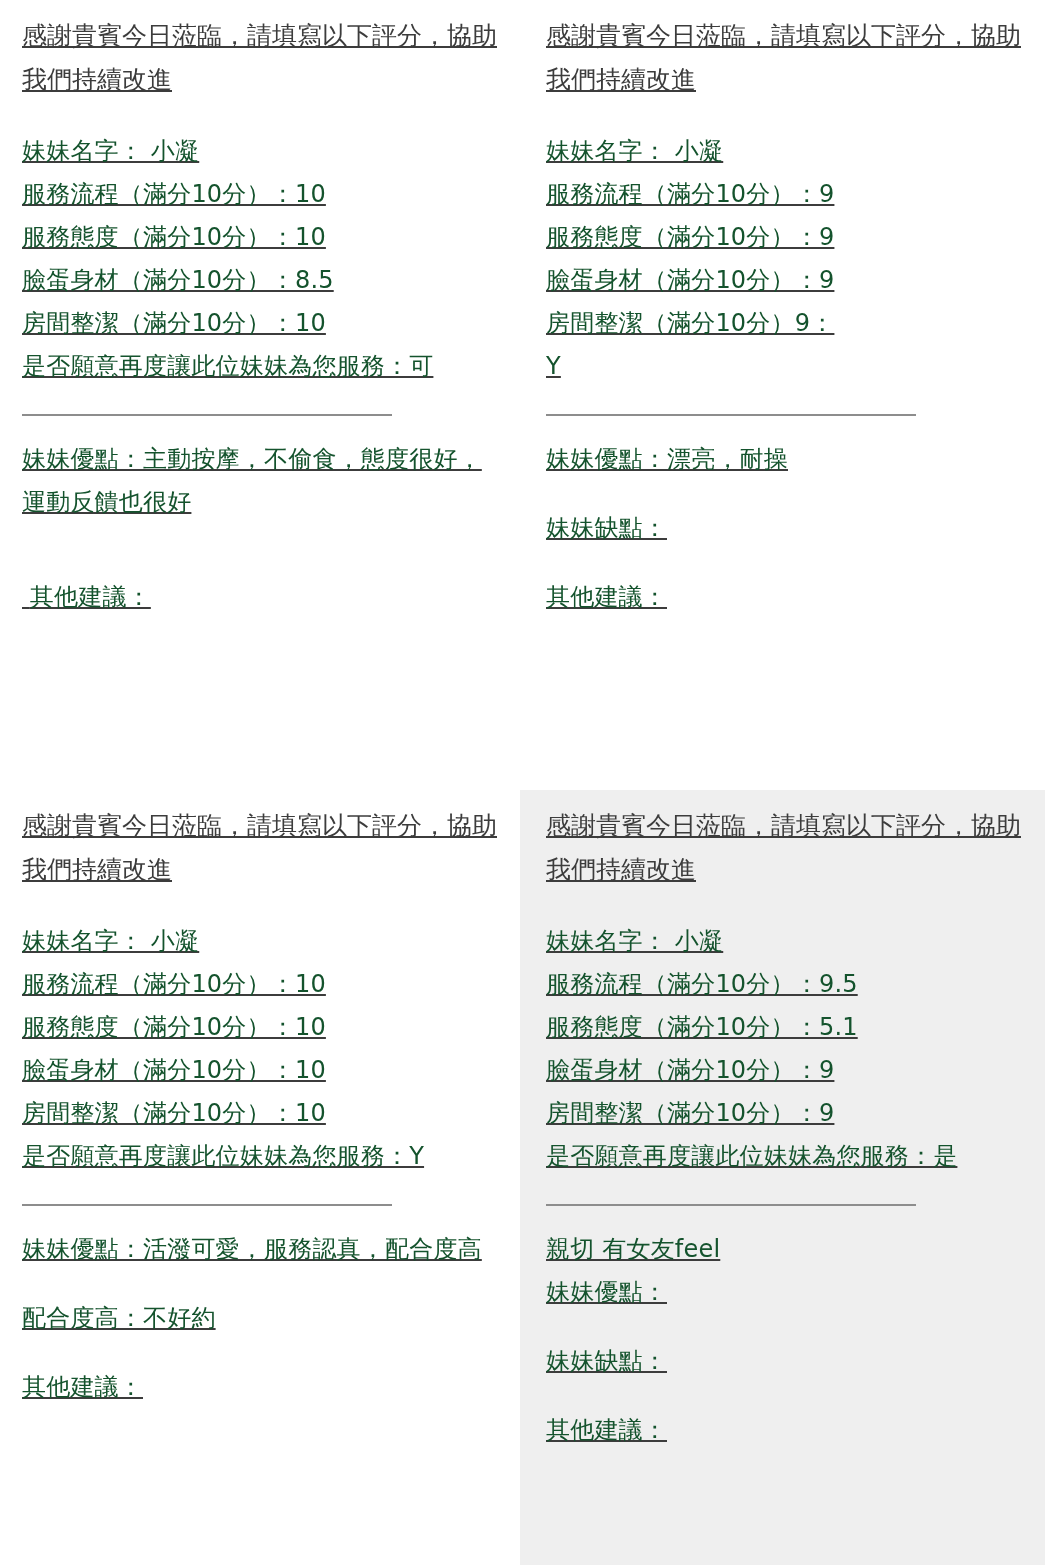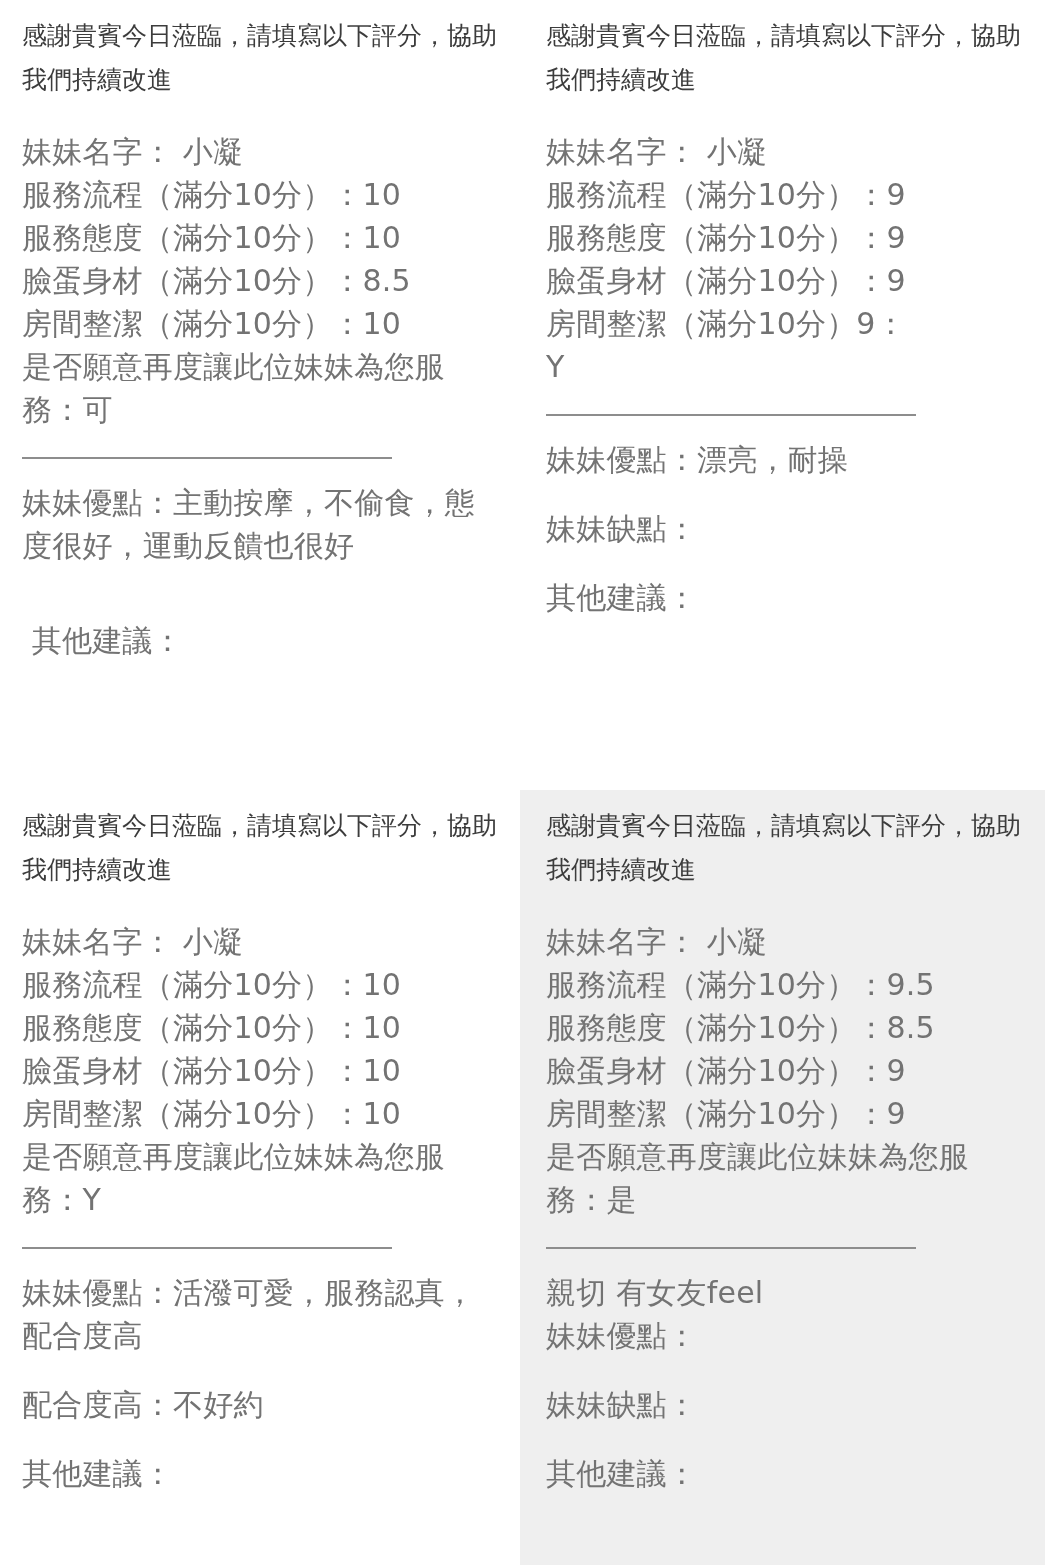--- a/index.html
+++ b/index.html
@@ -19,38 +19,39 @@
     width: 1045px;
     height: 1565px;
     box-sizing: border-box;
   }
   .grid {
     display: grid;
     grid-template-columns: 520px 525px;
     grid-template-rows: 790px 775px;
     width: 874px;
     height: 1565px;
+    text-decoration: underline;
   }
   .card {
     box-sizing: border-box;
     padding: 14px 22px 10px 22px;
     background: #ffffff;
   }
   .card.shaded {
     background: #efefef;
   }
   .card.pad-right {
     padding-left: 26px;
   }
   .line {
-    font-size: 30px;
+    font-size: 24px;
     line-height: 43px;
     letter-spacing: 0.2px;
     white-space: pre-wrap;
-    color: #737373;
+    color: #14532d;
   }
   .intro {
     font-size: 25px;
     line-height: 44px;
     margin-bottom: 4px;
   }
   .scores {
     margin-top: 28px;
   }
   .divider {
@@ -118,21 +119,21 @@
       <div class="line">配合度高：不好約</div>
       <div class="block-spacer"></div>
       <div class="line">其他建議：</div>
     </div>
 
     <div class="card pad-right shaded">
       <div class="intro">感謝貴賓今日蒞臨，請填寫以下評分，協助我們持續改進</div>
       <div class="scores">
         <div class="line">妹妹名字： 小凝</div>
         <div class="line">服務流程（滿分10分）：9.5</div>
-        <div class="line">服務態度（滿分10分）：8.5</div>
+        <div class="line">服務態度（滿分10分）：5.1</div>
         <div class="line">臉蛋身材（滿分10分）：9</div>
         <div class="line">房間整潔（滿分10分）：9</div>
         <div class="line">是否願意再度讓此位妹妹為您服務：是</div>
       </div>
       <div class="divider"></div>
       <div class="line">親切 有女友feel</div>
       <div class="line">妹妹優點：</div>
       <div class="block-spacer"></div>
       <div class="line">妹妹缺點：</div>
       <div class="block-spacer"></div>

